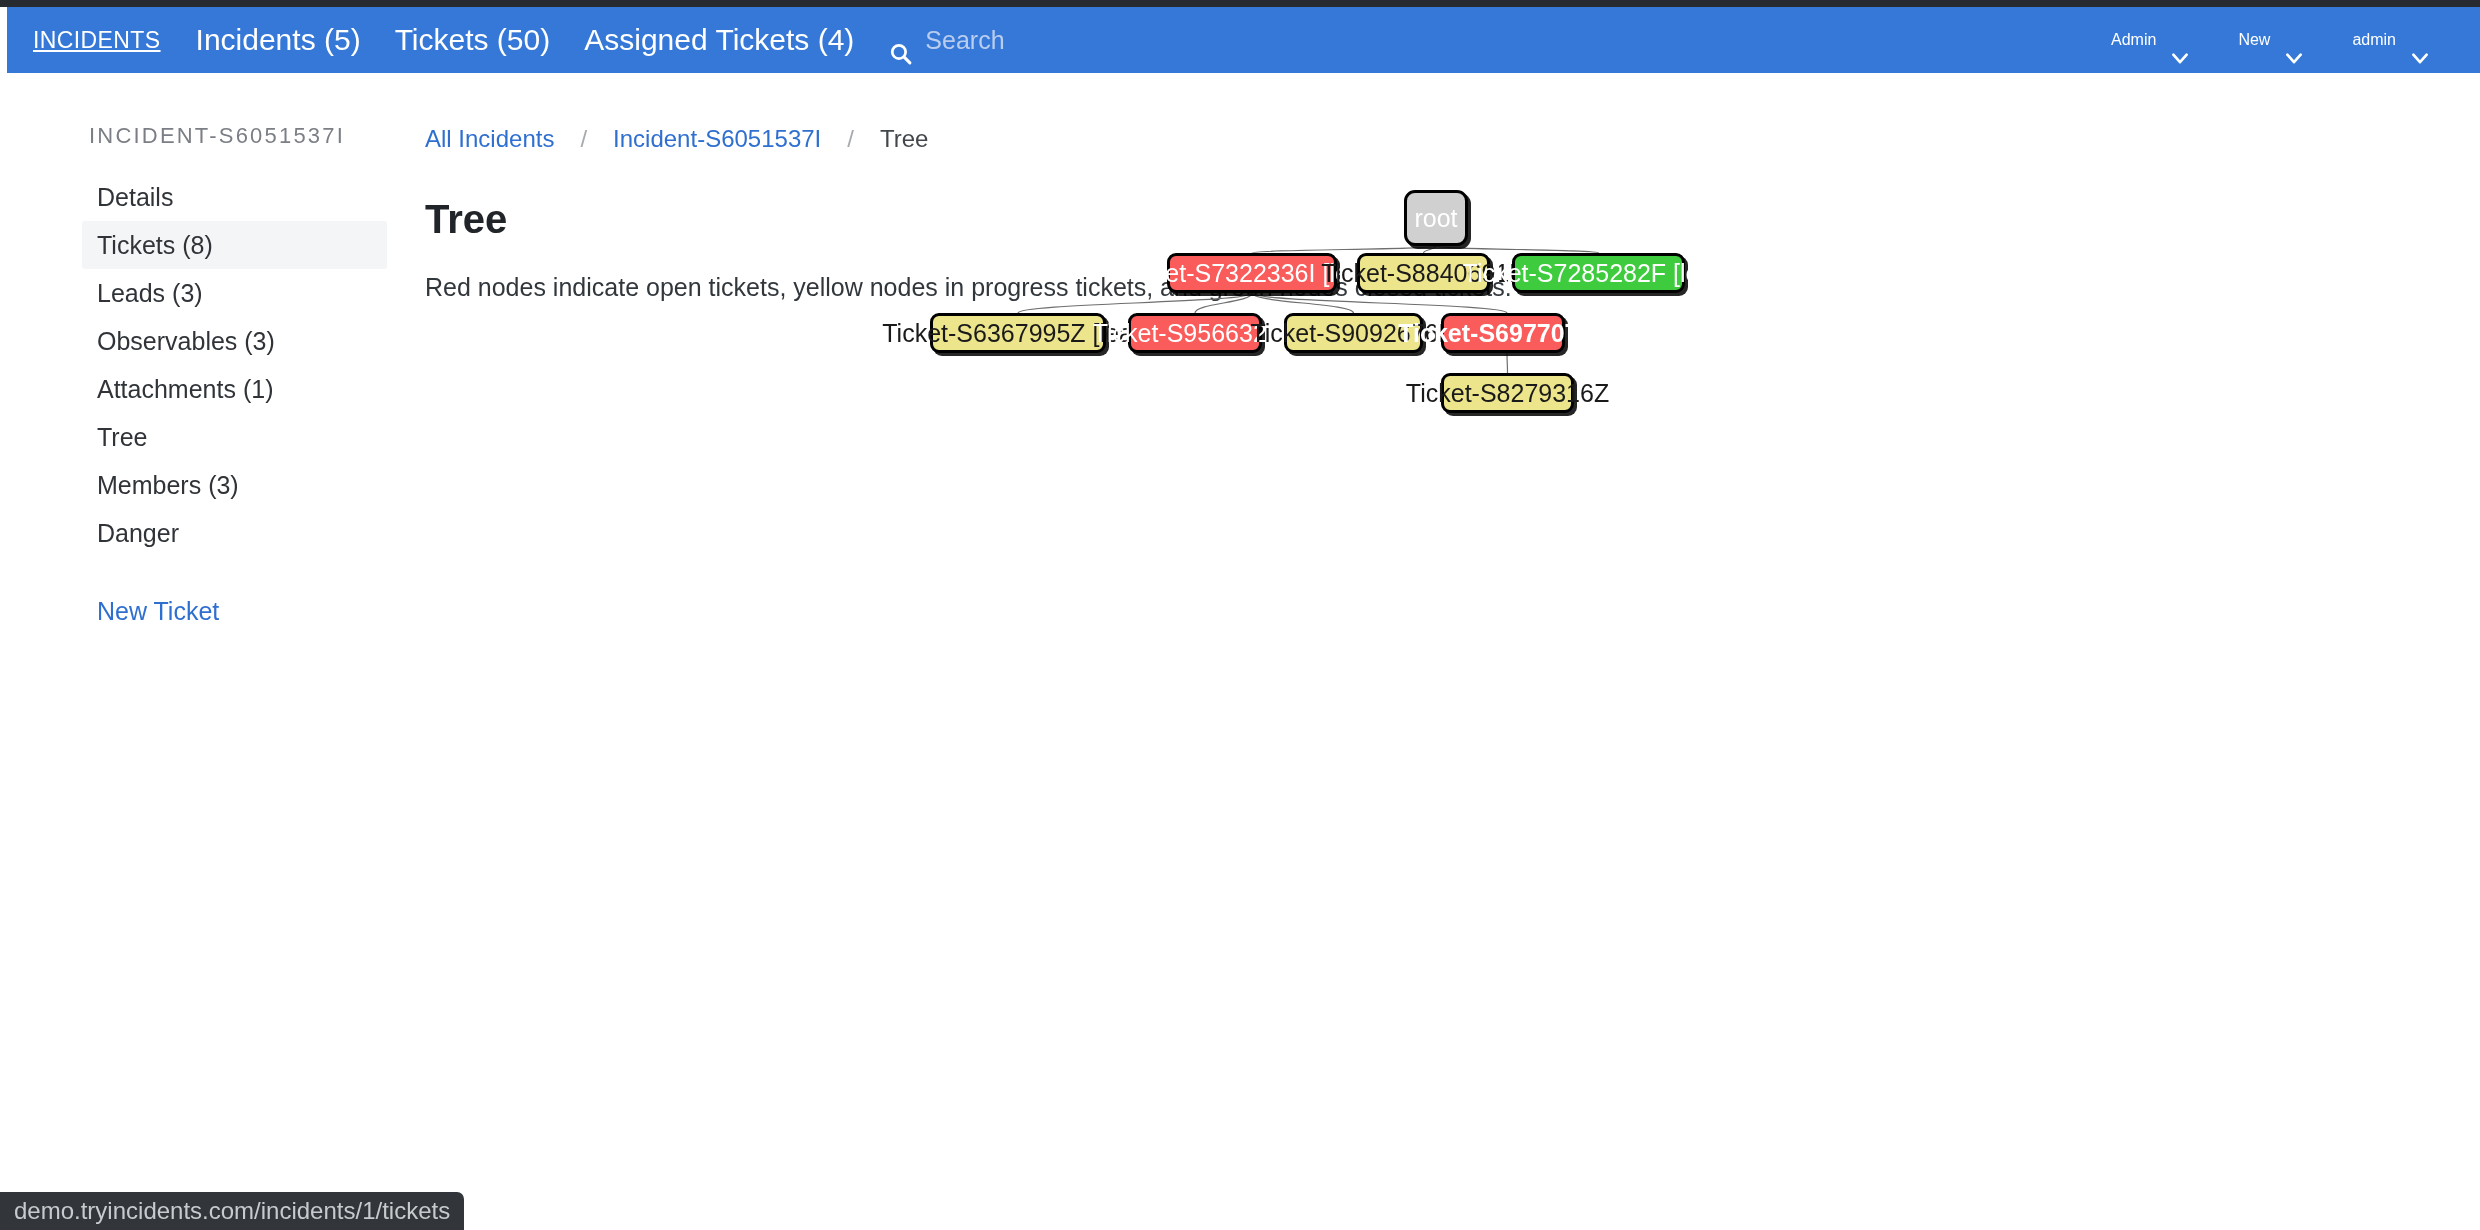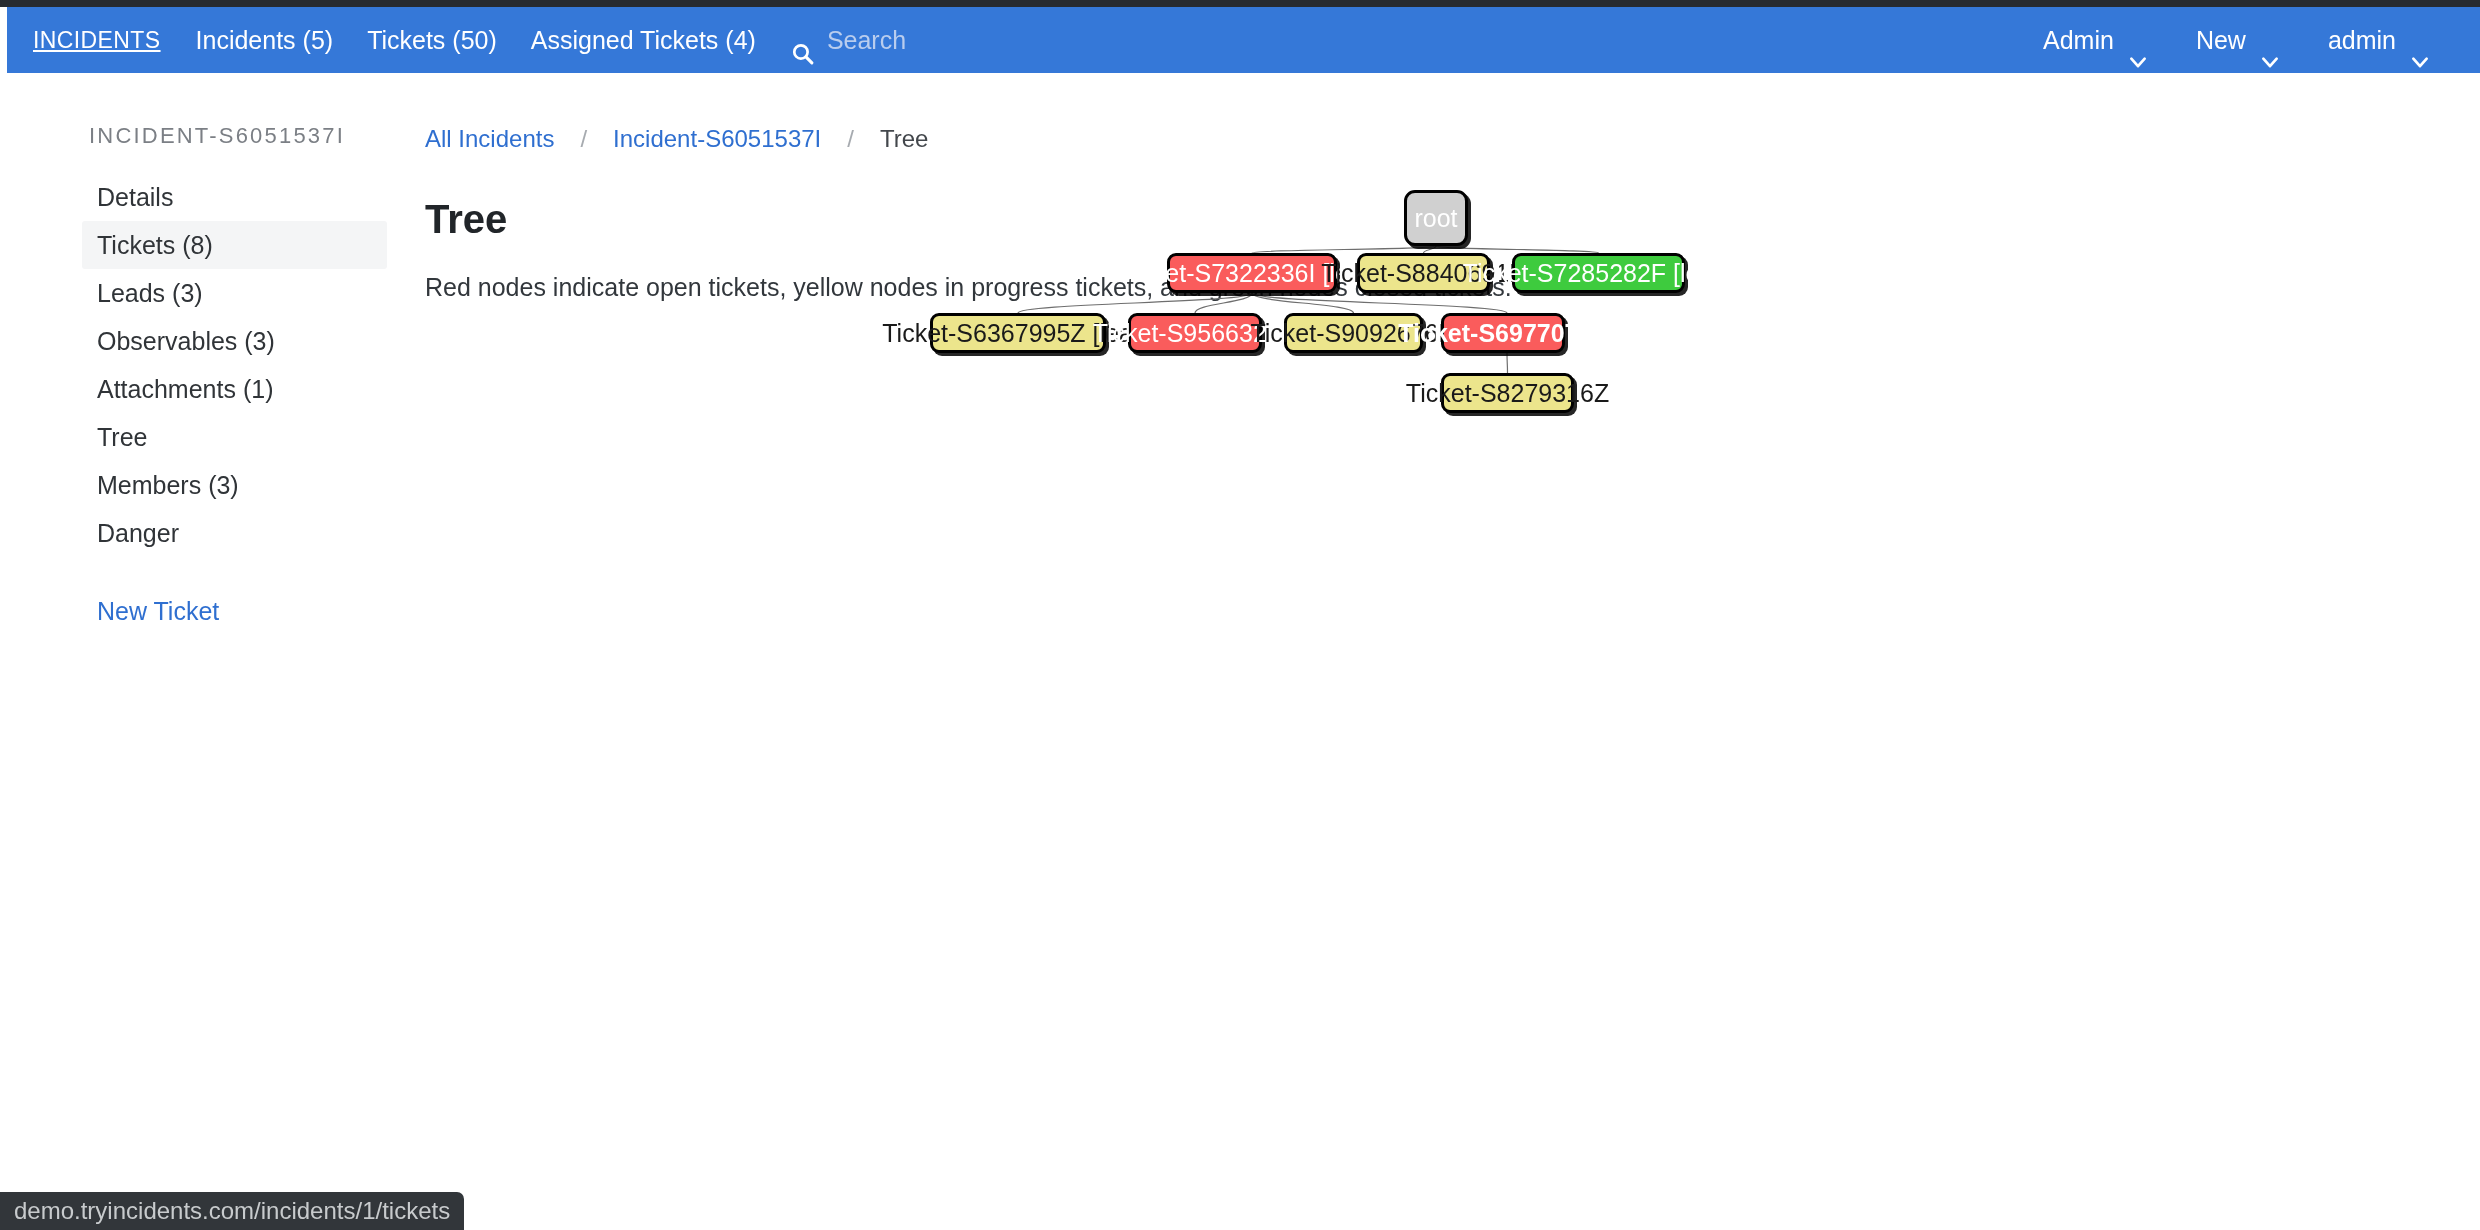--- a/index.html
+++ b/index.html
@@ -29,32 +29,32 @@
     display:flex; align-items:center;
   }
   #nav-left { display:flex; align-items:center; height:66px; }
   #nav-right { margin-left:auto; display:flex; align-items:center; height:66px; padding-right:26px; }
 
   .nav-brand {
     color:#ffffff; font-size:23px; letter-spacing:0.4px;
     padding:0 18px 0 26px; line-height:66px; white-space:nowrap;text-align:right;
   }
   .nav-link {
-    color:#ffffff; font-size:25px; padding:0 17px; line-height:66px;
+    color:#ffffff; font-size:30px; padding:0 17px; line-height:66px;
     white-space:nowrap; text-decoration:none;
   }
   .nav-search {
     display:flex; align-items:center; gap:12px; padding:0 17px; line-height:66px;
   }
   .nav-search-icon { display:block; width:25px; height:25px; }
   .nav-search-text { color:#b9cdee; font-size:25px; white-space:nowrap; }
 
   .nav-menu {
     display:flex; align-items:center; gap:14px; padding:0 24px; line-height:66px;
-    color:#ffffff; font-size:25px; white-space:nowrap;
+    color:#ffffff; font-size:16px; white-space:nowrap;
   }
   .caret { display:block; width:20px; height:20px; }
 
   
   #sidebar {
     position:absolute; left:7px; top:73px; width:395px; height:1157px;
     background:#ffffff;
   }
   #sidebar-title {
     position:absolute; left:82px; top:50px;

